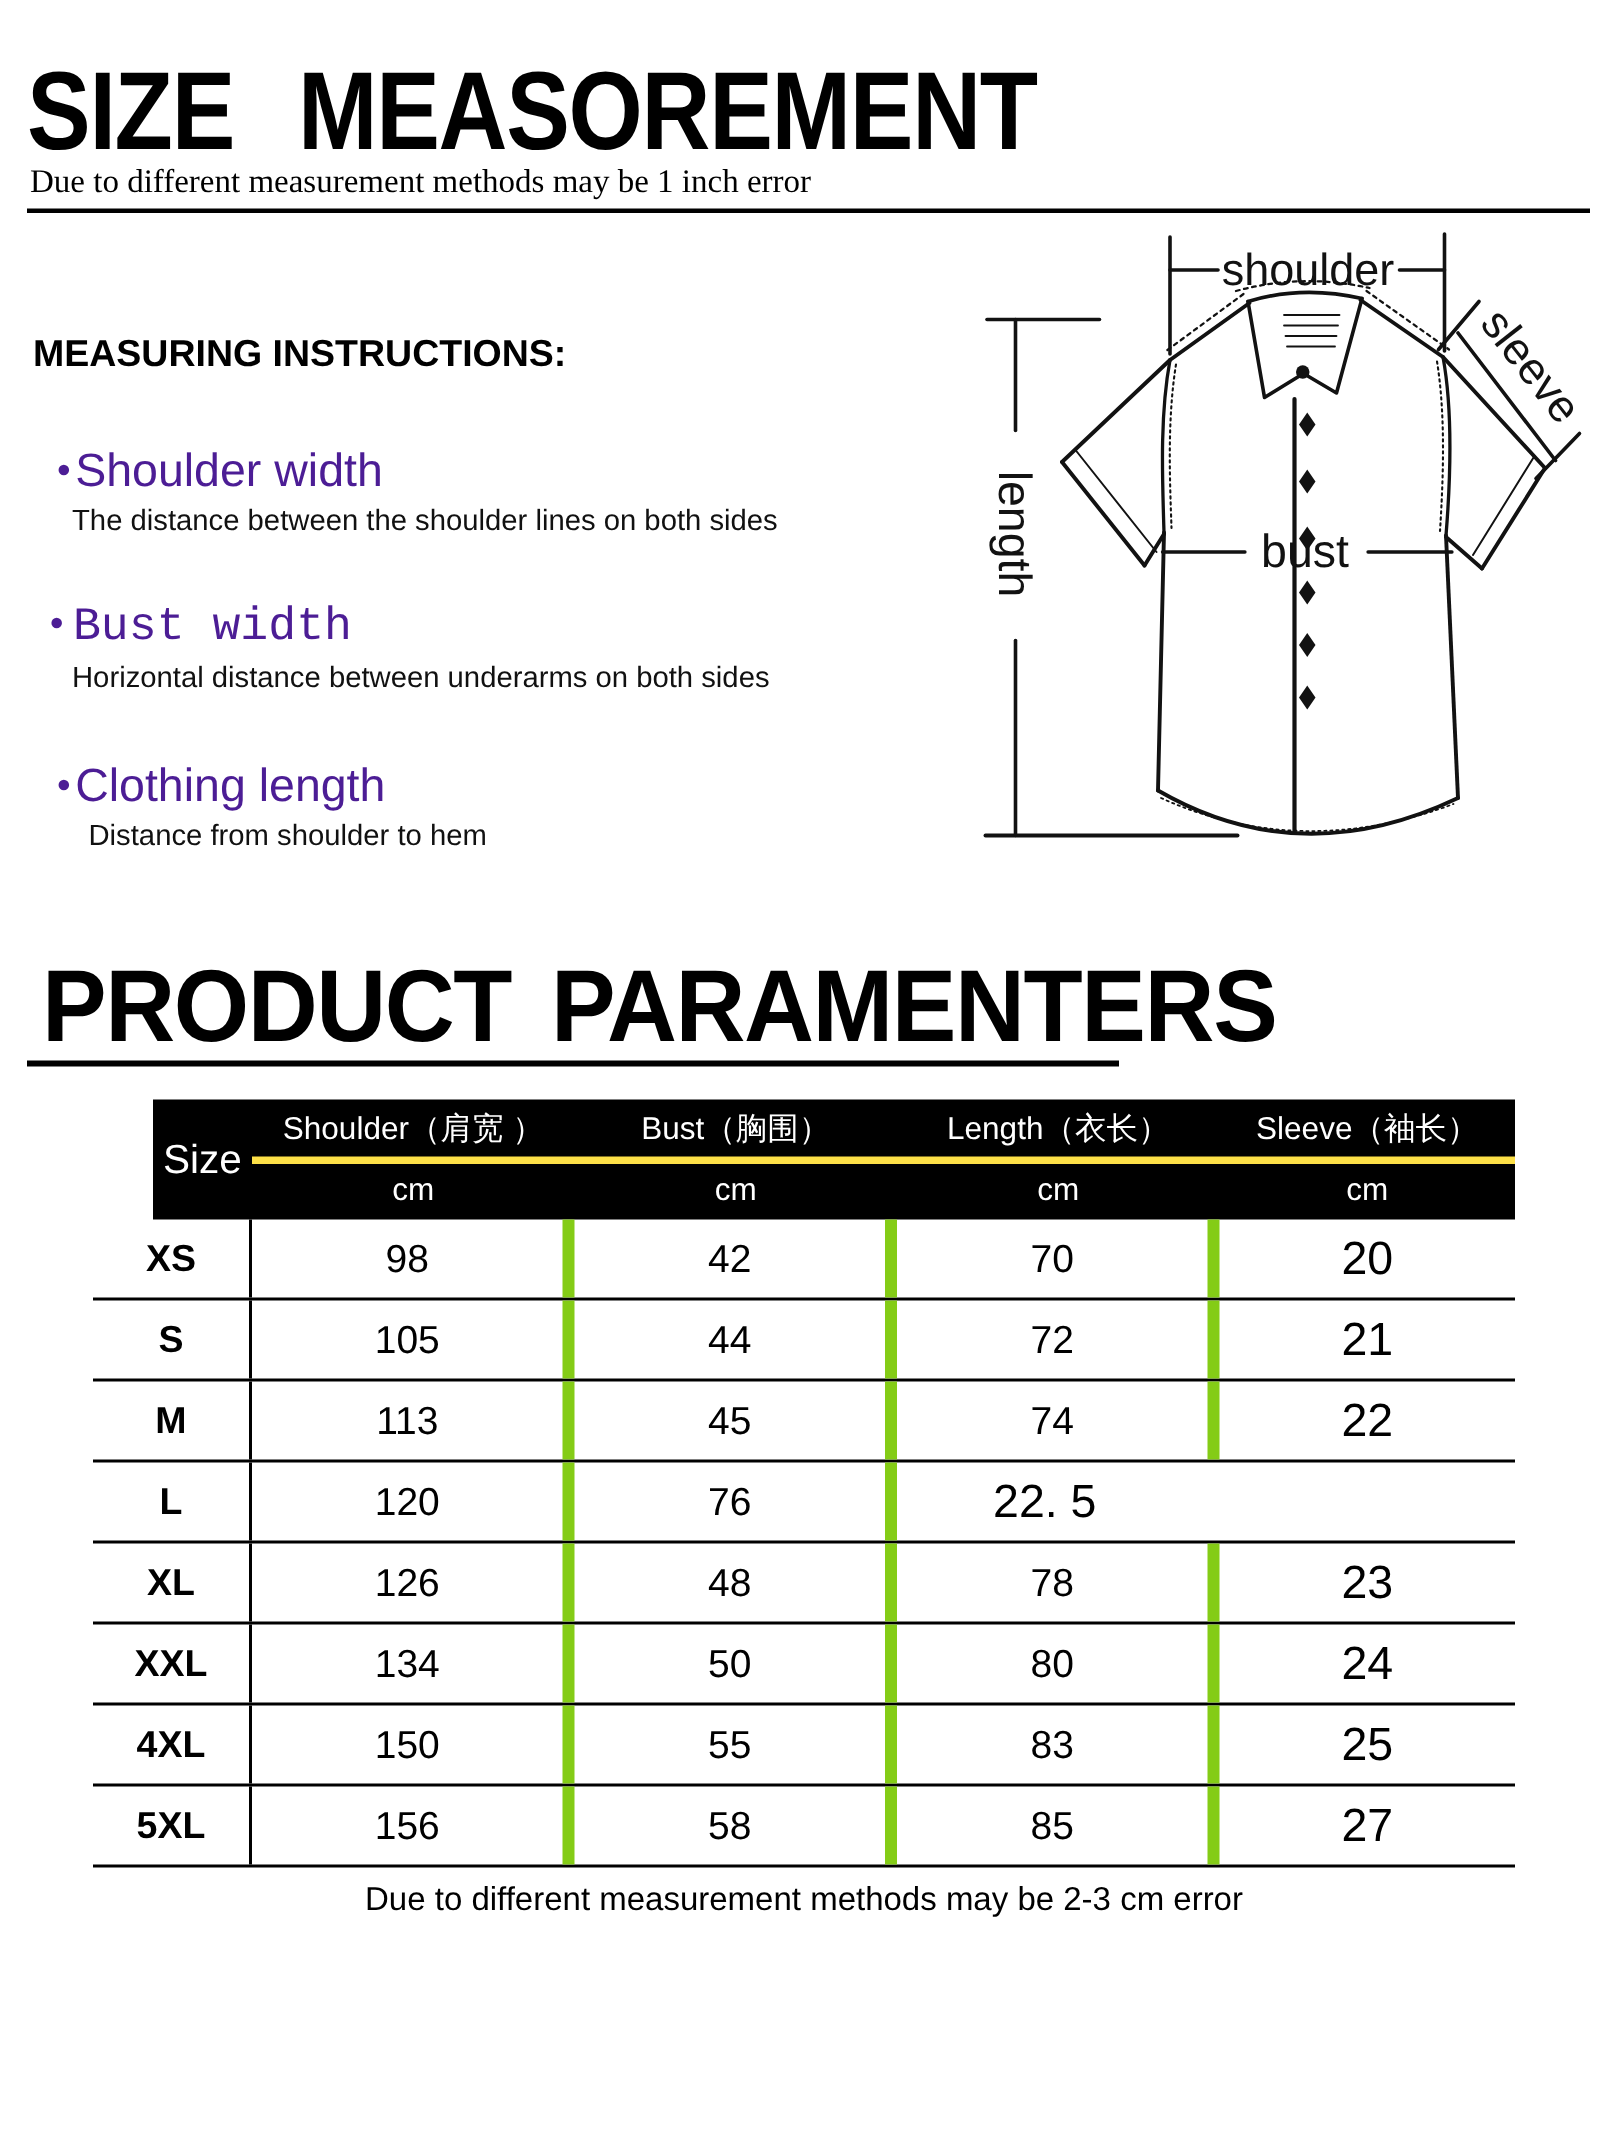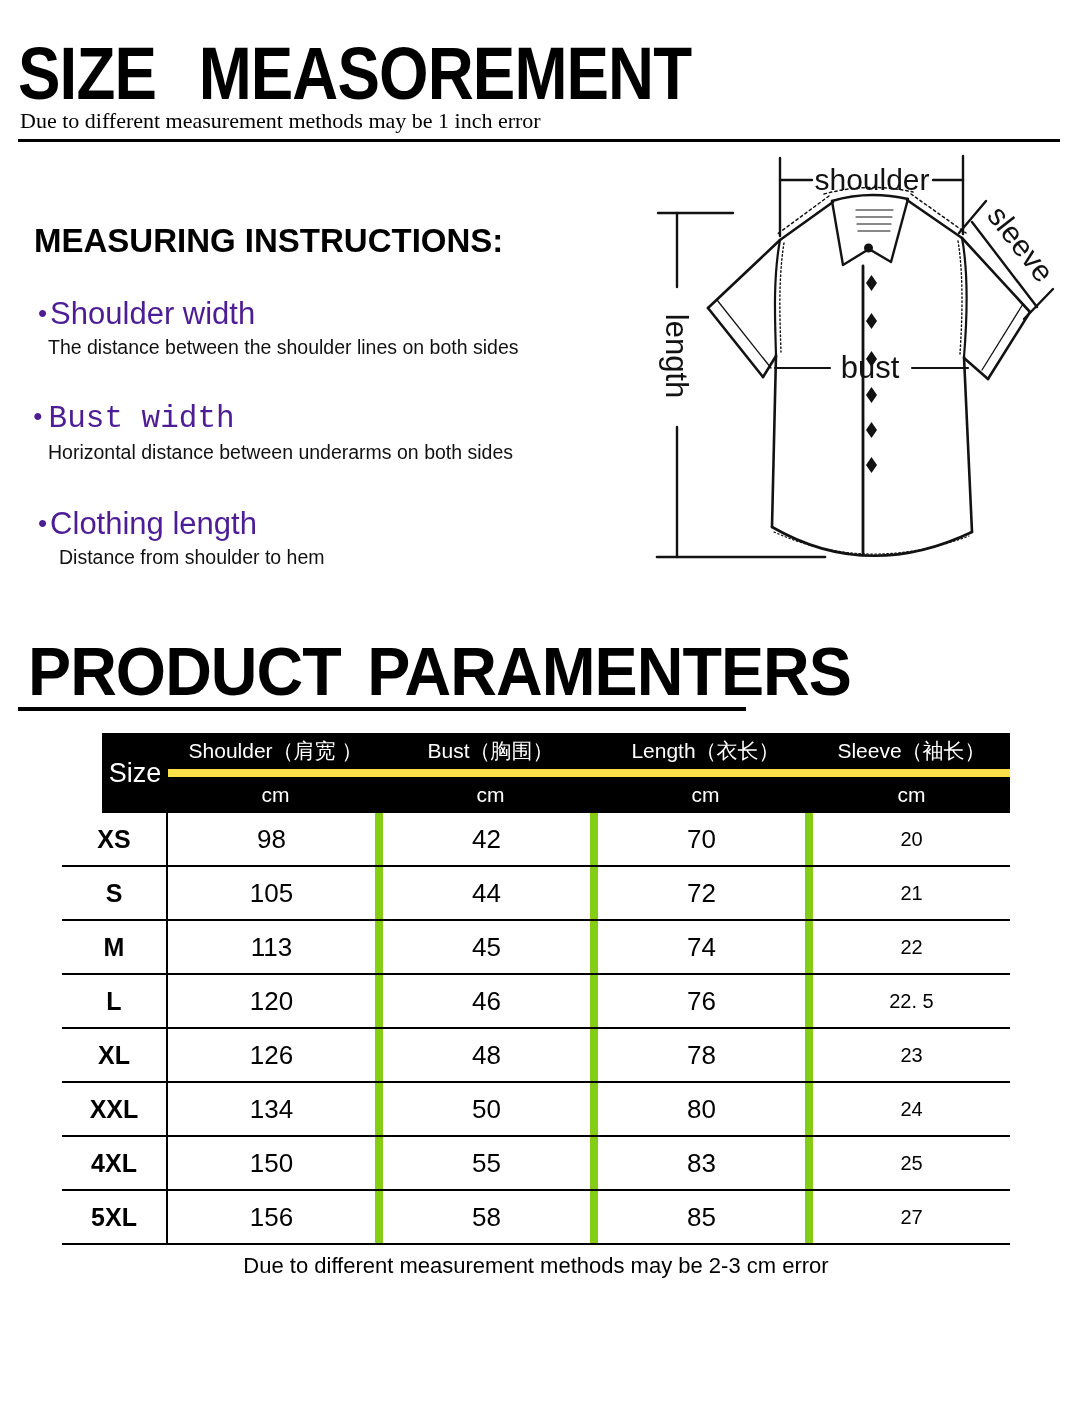--- a/index.html
+++ b/index.html
@@ -26,47 +26,47 @@
   .product-title {
     position:absolute; left:28px; top:637px;
     font-size:68px; line-height:68px; font-weight:bold;
     letter-spacing:-1px; word-spacing:10px; white-space:nowrap;
     transform:scaleX(0.95); transform-origin:left top;
   }
   .product-underline { position:absolute; left:18px; top:707px; width:728px; height:4px; background:#000; }
 
   
   .instructions { position:absolute; left:18px; top:222px; width:600px; height:380px; }
-  .instructions .heading { position:absolute; left:16px; top:0; font-size:33px; font-weight:bold; letter-spacing:0; }
+  .instructions .heading { position:absolute; left:4px; top:0; font-size:25px; font-weight:bold; letter-spacing:0; }
   .instr-item-title { position:absolute; font-size:31px; font-weight:400; color:#4c1d95; white-space:nowrap; }
   .instr-item-title::before { content:"\2022"; font-size:26px; margin-right:3px; position:relative; top:-2px; }
   .instr-item-desc { position:absolute; font-size:19.5px; color:#111; white-space:nowrap; }
   .i1t { left:20px; top:74px; } .i1d { left:30px; top:114px; }
   .i2t { left:12px; top:179px;font-family:Liberation Mono, monospace; } .i2d { left:30px; top:219px; }
   .i3t { left:20px; top:284px; } .i3d { left:30px; top:324px;margin-left:11px; }
 
   
   .diagram { position:absolute; left:620px; top:140px; width:452px; height:440px; }
   .diagram text { font-family:"Liberation Sans", sans-serif; fill:#121212; }
 
   
   .size-table { position:absolute; left:62px; top:733px; width:948px; }
   .thead { display:flex; height:80px; background:#000; color:#fff;margin-left:40px; }
   .thead .size-cell { width:106px; display:flex; align-items:center; justify-content:center; font-size:27px; }
   .thead .cols { width:842px; display:flex; flex-direction:column; }
   .thead .hrow { flex:1; display:flex; align-items:stretch; }
-  .thead .hrow1 { border-bottom:8px solid #fde047; }
+  .thead .hrow1 { border-bottom:5px solid #fde047; }
   .thead .hcell { display:flex; align-items:center; justify-content:center; font-size:21px; white-space:nowrap; }
   .thead .hc1,.thead .hc2,.thead .hc3 { width:215px; } .thead .hc4 { width:197px; }
 
   .t-row { display:flex; height:54px; border-bottom:2px solid #000; }
   .t-row .cell { display:flex; align-items:center; justify-content:center; }
   .t-row .c0 { width:106px; font-size:25px; font-weight:bold; border-right:2px solid #000; }
   .t-row .c1,.t-row .c2,.t-row .c3 { width:215px; font-size:26px; border-right:8px solid #84cc16; }
-  .t-row .c4 { width:197px; font-size:20px; }
+  .t-row .c4 { width:197px; font-size:31px; }
   .t-note {
     height:45px; border-bottom:3px solid #000;
     display:flex; align-items:center; justify-content:center; font-size:22px;
   }
 </style>
 </head>
 <body>
 
 <div class="page">
 
@@ -196,21 +196,20 @@
     <div class="t-row">
       <div class="cell c0">M</div>
       <div class="cell c1">113</div>
       <div class="cell c2">45</div>
       <div class="cell c3">74</div>
       <div class="cell c4">22</div>
     </div>
     <div class="t-row">
       <div class="cell c0">L</div>
       <div class="cell c1">120</div>
-      <div class="cell c2">46</div>
       <div class="cell c3">76</div>
       <div class="cell c4">22. 5</div>
     </div>
     <div class="t-row">
       <div class="cell c0">XL</div>
       <div class="cell c1">126</div>
       <div class="cell c2">48</div>
       <div class="cell c3">78</div>
       <div class="cell c4">23</div>
     </div>

